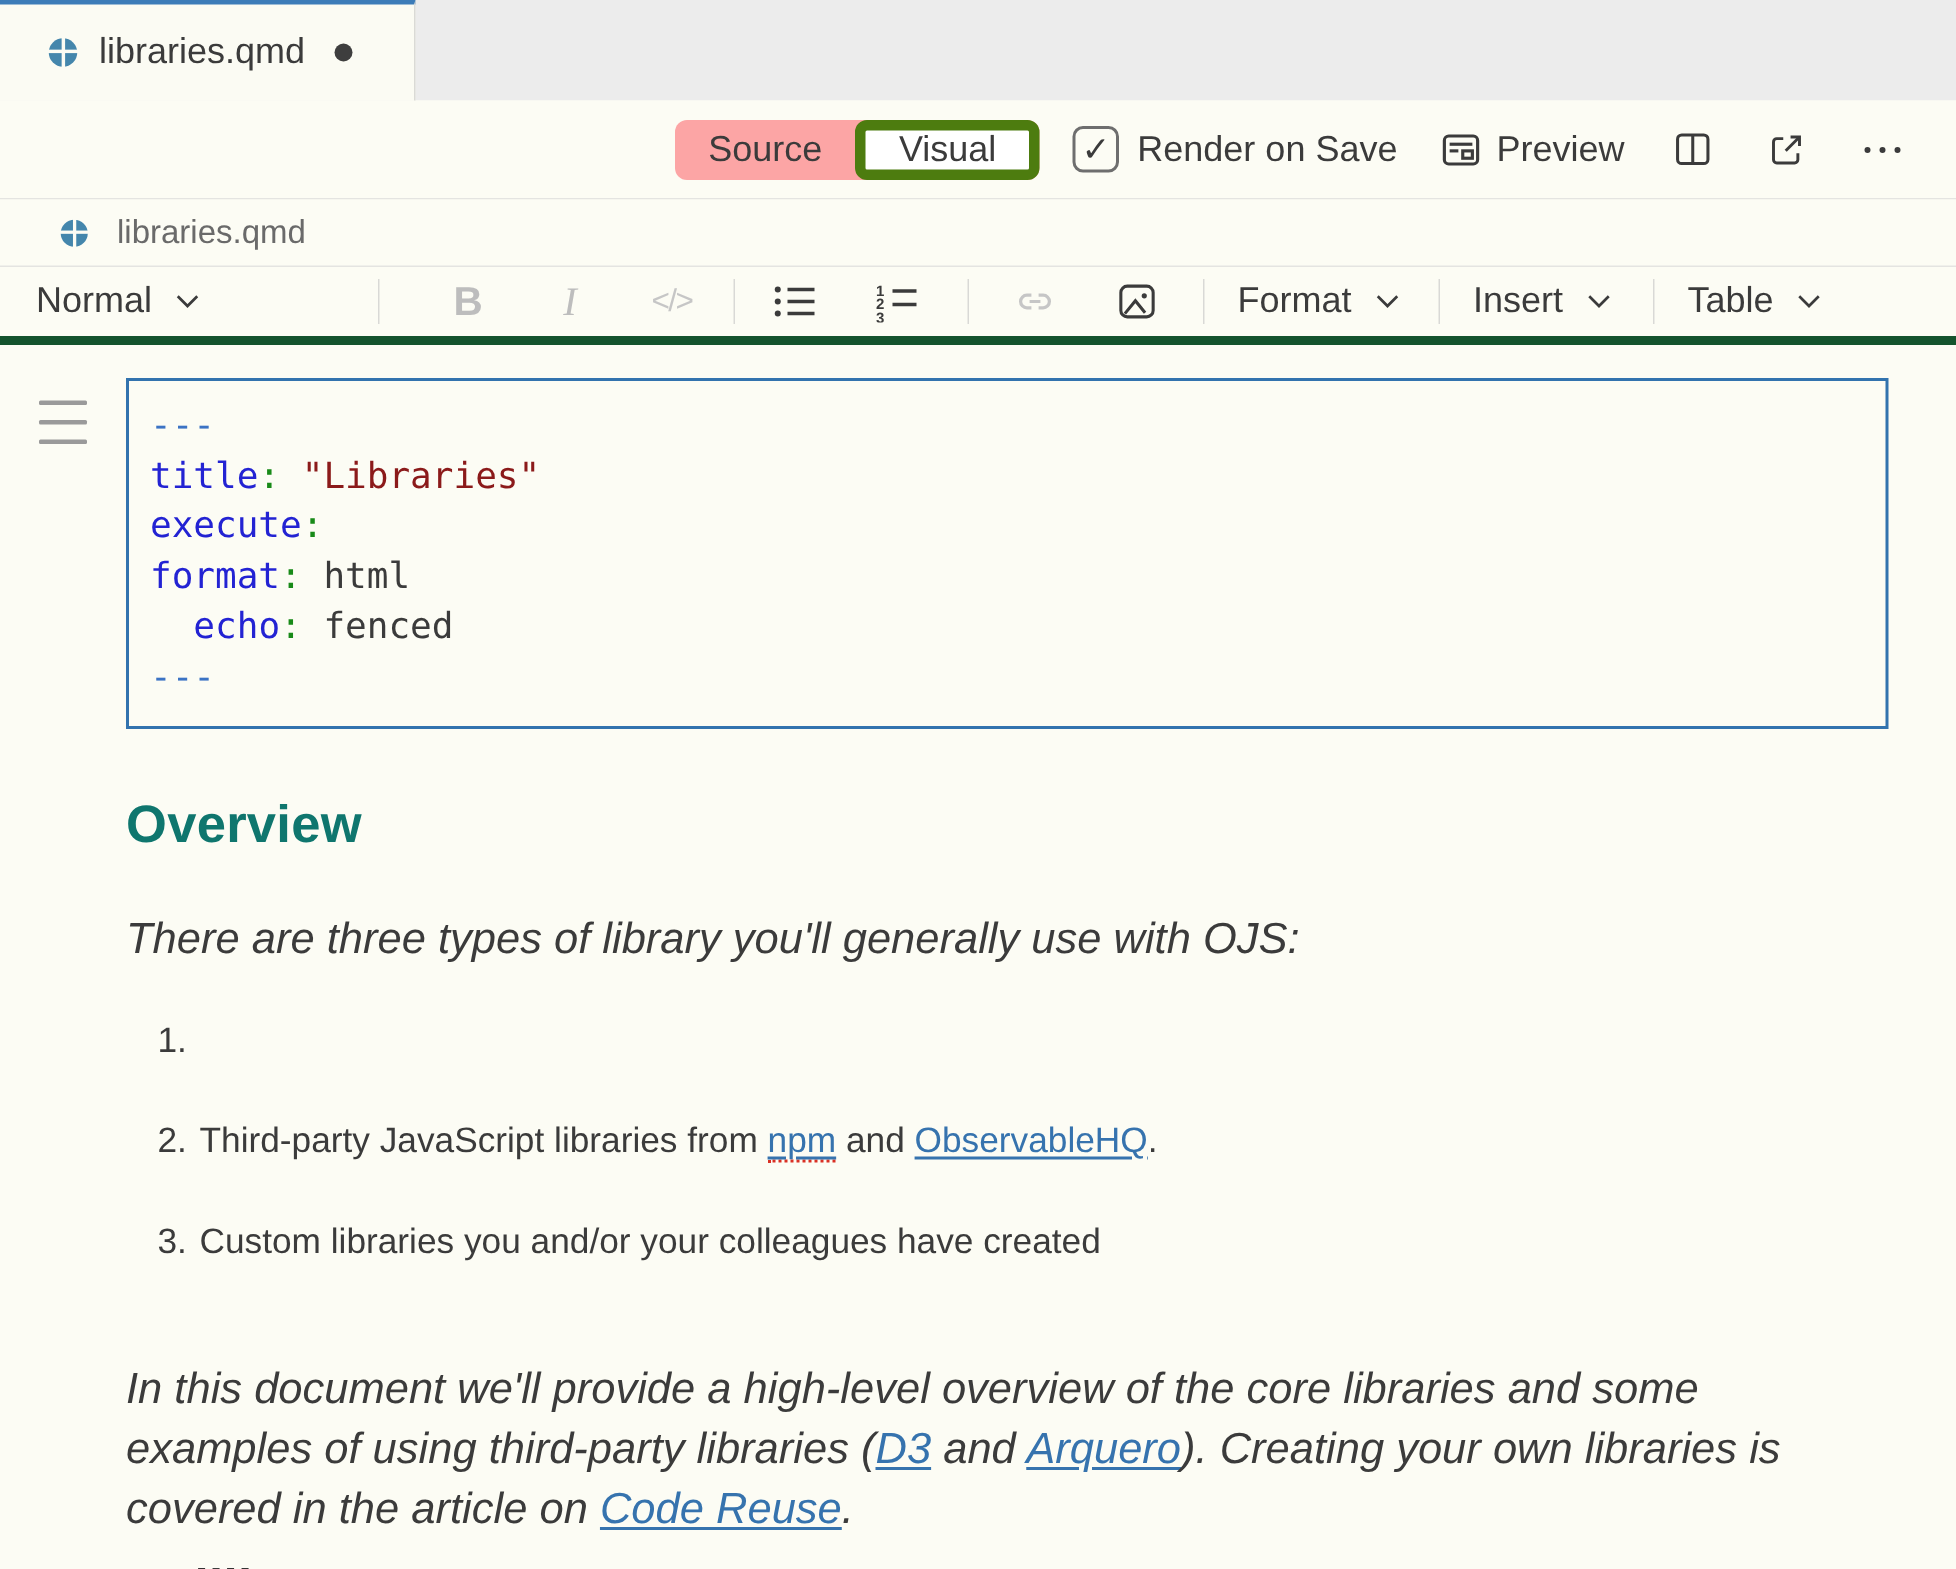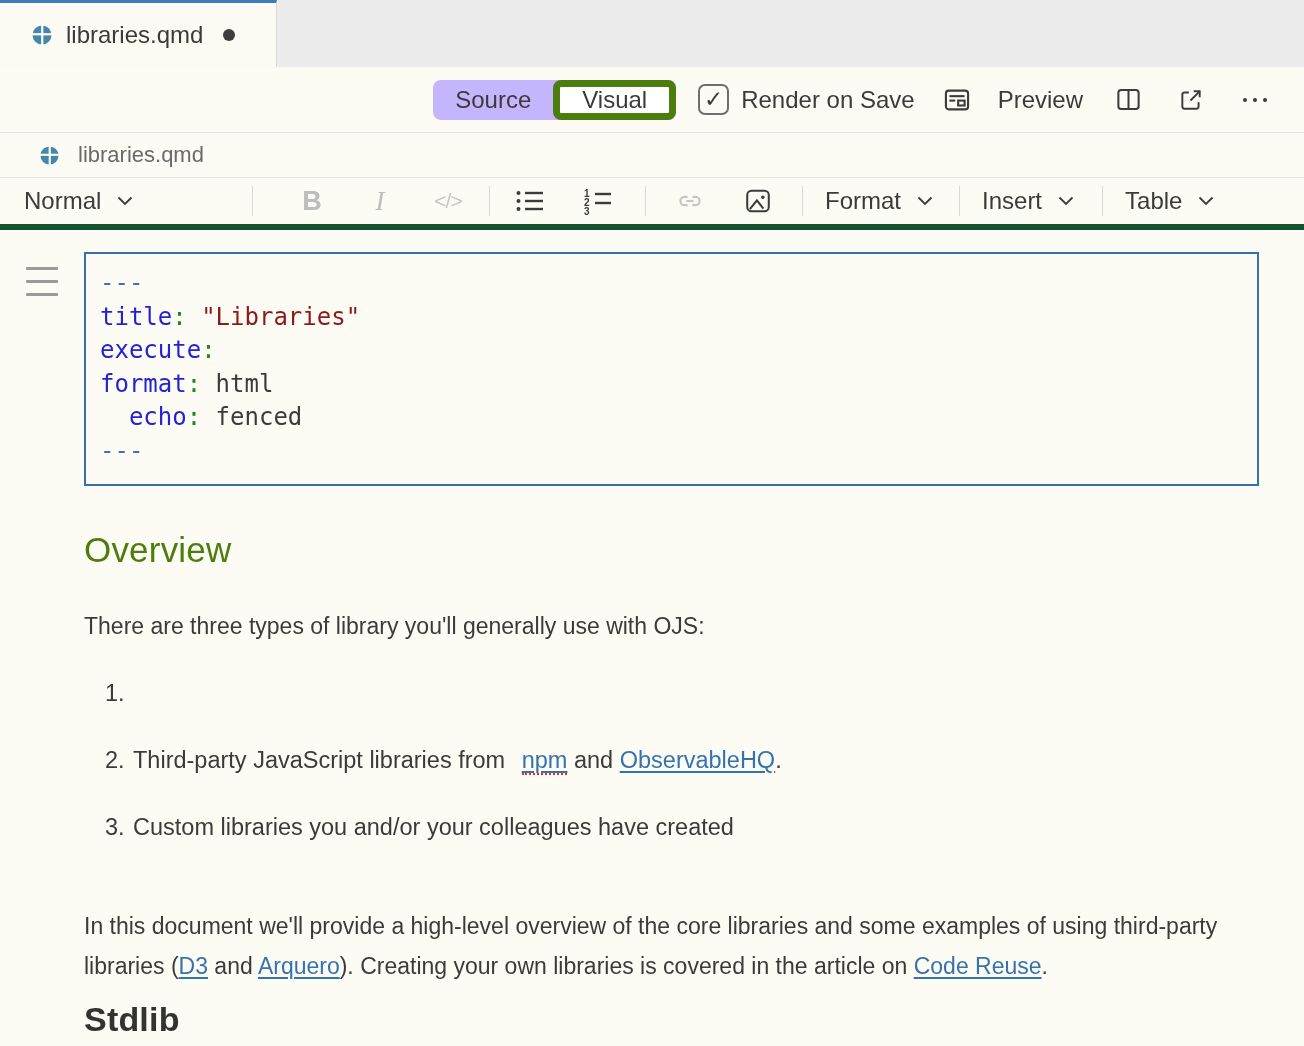--- a/index.html
+++ b/index.html
@@ -21,33 +21,33 @@
   }
   .tab-label { font-size: 24px; color: #3b3b3b; }
   .dirty-dot { width: 12px; height: 12px; border-radius: 50%; background: #3E3E3E; margin-left: 6px; }
 
   
   .top-toolbar {
     height: 66px; display: flex; align-items: center; justify-content: flex-end;
     padding-right: 34px; border-bottom: 1px solid #E4E4E1; background: #FCFCF4;
   }
   .seg-control {
-    display: flex; background: #c4b5fd; border-radius: 8px; height: 40px; align-items: stretch;
+    display: flex; background: #fca5a5; border-radius: 8px; height: 40px; align-items: stretch;
     margin-right: 22px;
   }
   .seg { font-size: 24px; color: #3b3b3b; padding: 0 22px; display: flex; align-items: center; cursor: pointer; border-radius: 8px; }
   .seg.selected { background: #FFFFFF; border: 7px solid #4d7c0f; }
   .checkbox-row { display: flex; align-items: center; gap: 12px; margin-right: 28px; cursor: pointer; }
   .checkbox {
     width: 31px; height: 31px; border: 2px solid #6E6E6E; border-radius: 7px;
     display: flex; align-items: center; justify-content: center;
     font-size: 23px; color: #3b3b3b; background: transparent;
   }
   .tbar-label { font-size: 24px; color: #3b3b3b; }
-  .preview-btn { display: flex; align-items: center; gap: 27px; margin-right: 32px; cursor: pointer; text-align: center; }
+  .preview-btn { display: flex; align-items: center; gap: 10px; margin-right: 32px; cursor: pointer; text-align: center; }
   .icon-btn { display: flex; align-items: center; justify-content: center; margin-right: 36px; cursor: pointer; }
   .icon-btn:last-child { margin-right: 0; }
 
   
   .breadcrumb-row {
     height: 45px; display: flex; align-items: center; gap: 19px; padding-left: 40px;
     border-bottom: 1px solid #E4E4E1; background: #FCFCF4;
   }
   .breadcrumb-label { font-size: 22px; color: #6a6a6a; }
 
@@ -75,31 +75,31 @@
   }
   .yaml-code { font-family: "DejaVu Sans Mono", monospace; font-size: 24px; line-height: 33.5px; }
   .yaml-line { white-space: pre; }
   .tok-dash   { color: #3B73C4; }
   .tok-key    { color: #2323D3; }
   .tok-colon  { color: #188A18; }
   .tok-string { color: #8B1A1A; }
   .tok-plain  { color: #3b3b3b; }
 
   .doc { margin-left: 84px; width: 1150px; }
-  .doc-h1 { font-size: 35px; font-weight: 400; color: #4d7c0f; margin-top: 44px; letter-spacing: 0.2px; }
-  .doc-p { font-size: 23px; line-height: 29px; color: #3b3b3b; }
+  .doc-h1 { font-size: 35px; font-weight: 700; color: #0f766e; margin-top: 44px; letter-spacing: 0.2px; }
+  .doc-p { font-size: 29px; line-height: 29px; color: #3b3b3b; font-style: italic; }
   .intro-p { margin-top: 42px; }
   .doc-ol { margin-top: 38px; list-style: none; }
   .doc-ol li { display: flex; margin-bottom: 38px; font-size: 23.5px; line-height: 29px; }
   .li-num { width: 28px; margin-left: 21px; flex: none; }
   .outro-p { margin-top: 64px; line-height: 40px; width: 1150px; }
   .doc-h2 { font-size: 34px; font-weight: 700; color: #333333; margin-top: 14px; letter-spacing: 0.2px; }
 
   a.doc-link { color: #3673AE; text-decoration: underline; text-underline-offset: 3px; cursor: pointer; }
-  .misspelled { border-bottom: 2px dotted #D93025; padding-bottom: 0px; margin-left: 10px; }
+  .misspelled { border-bottom: 2px dotted #D93025; padding-bottom: 0px; }
 
   svg { display: block; }
 </style>
 </head>
 <body>
 
 <div class="tab-strip">
   <div class="tab">
     <span>
       <svg width="20" height="20" viewBox="0 0 20 20">

